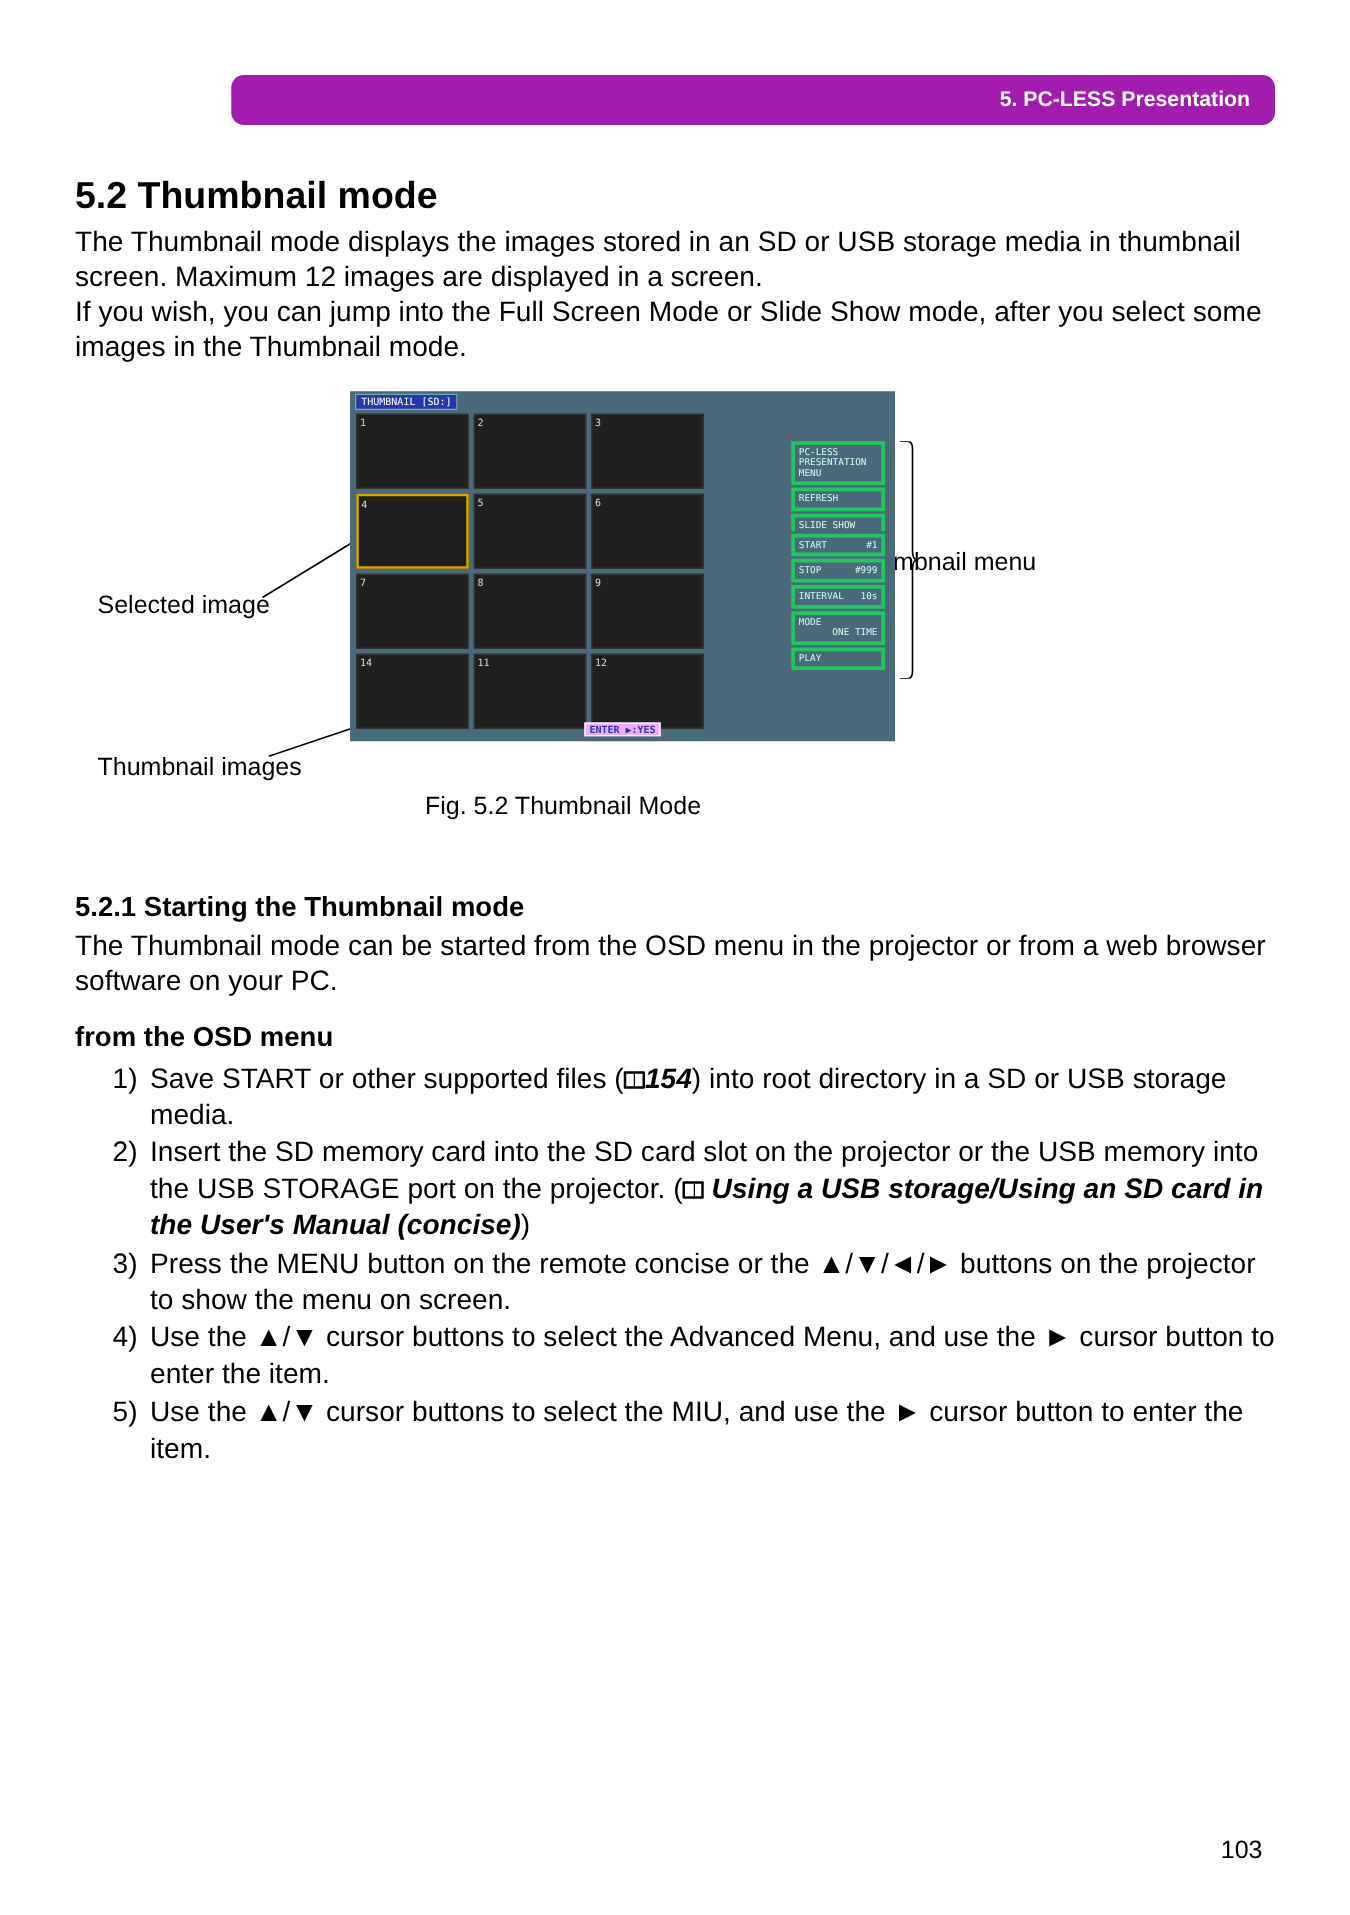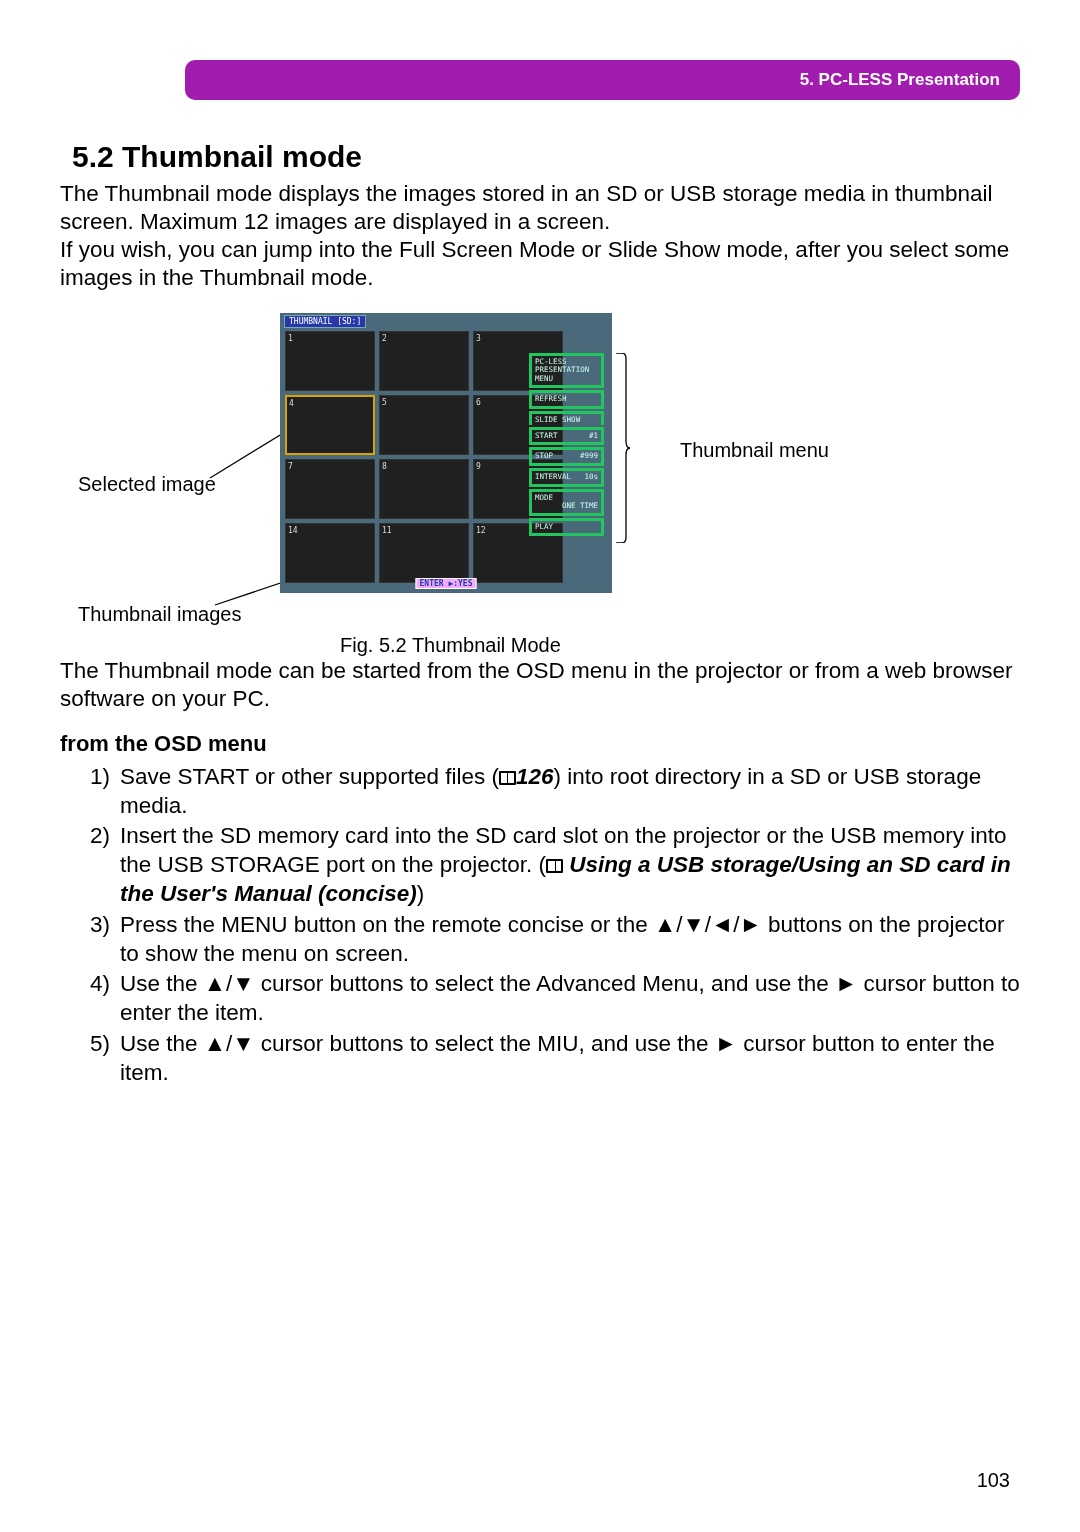--- a/index.html
+++ b/index.html
@@ -26,21 +26,21 @@
     display: flex;
     align-items: center;
     justify-content: flex-end;
     padding: 0 20px;
     font-weight: bold;
     font-size: 17px;
     color: #fff;
   }
   h1.section-title {
     font-size: 30px;
-    margin: 40px 0 6px 12px;
+    margin: 40px 0 6px 0;
   }
   p.intro {
     font-size: 22.5px;
     line-height: 1.25;
     margin: 4px 0 20px 0;
   }
 
   
   .figure-wrap {
     position: relative;
@@ -57,21 +57,21 @@
   .label-thumb-menu { top: 126px; left: 620px; }
 
   
   svg.leads { position:absolute; left:0; top:0; width:100%; height:100%; pointer-events:none; }
 
   
   .screen {
     position: absolute;
     left: 220px;
     top: 0;
-    width: 332px;
+    width: 436px;
     height: 280px;
     background: #4a6a7c;
     font-family: "Lucida Console", monospace;
   }
   .screen .titlebar {
     position:absolute; left:4px; top:2px;
     background:#2838aa; color:#fff; font-size:8px; padding:1px 4px;
     border:1px solid #7aa;
   }
   .thumb-grid {
@@ -251,27 +251,28 @@
             <path d="M2 0 H8 Q12 0 12 6 V88 Q12 95 16 95 Q12 95 12 102 V184 Q12 190 8 190 H2" fill="none" stroke="#000" stroke-width="1.3"></path>
           </svg>
       </div>
 
       <div class="hint-bar"><span>ENTER ▶:YES</span></div>
     </div>
 
     <div class="fig-caption">Fig. 5.2 Thumbnail Mode</div>
   </div>
 
+  <h2 class="sub">5.2.1 Starting the Thumbnail mode</h2>
   <p class="sub-intro">The Thumbnail mode can be started from the OSD menu in the projector or from a web browser software on your PC.</p>
 
   <div class="osd-title">from the OSD menu</div>
 
   <ol class="steps">
     <li>
-      <span>Save START or other supported files (</span><span class="book-icon"></span><span class="ref-num">126</span><span>) into root directory in a SD or USB storage media.</span>
+      <span>Save START or other supported files (</span><span class="book-icon"></span><span class="ref-num">154</span><span>) into root directory in a SD or USB storage media.</span>
     </li>
     <li>
       <span>Insert the SD memory card into the SD card slot on the projector or the USB memory into the USB STORAGE port on the projector. (</span><span class="book-icon"></span> <span class="manual-ref">Using a USB storage/Using an SD card in the User's Manual (concise)</span><span>)</span>
     </li>
     <li>Press the MENU button on the remote concise or the ▲/▼/◄/► buttons on the projector to show the menu on screen.</li>
     <li>Use the ▲/▼ cursor buttons to select the Advanced Menu, and use the ► cursor button to enter the item.</li>
     <li>Use the ▲/▼ cursor buttons to select the MIU, and use the ► cursor button to enter the item.</li>
   </ol>
 
   <div class="page-num">103</div>

